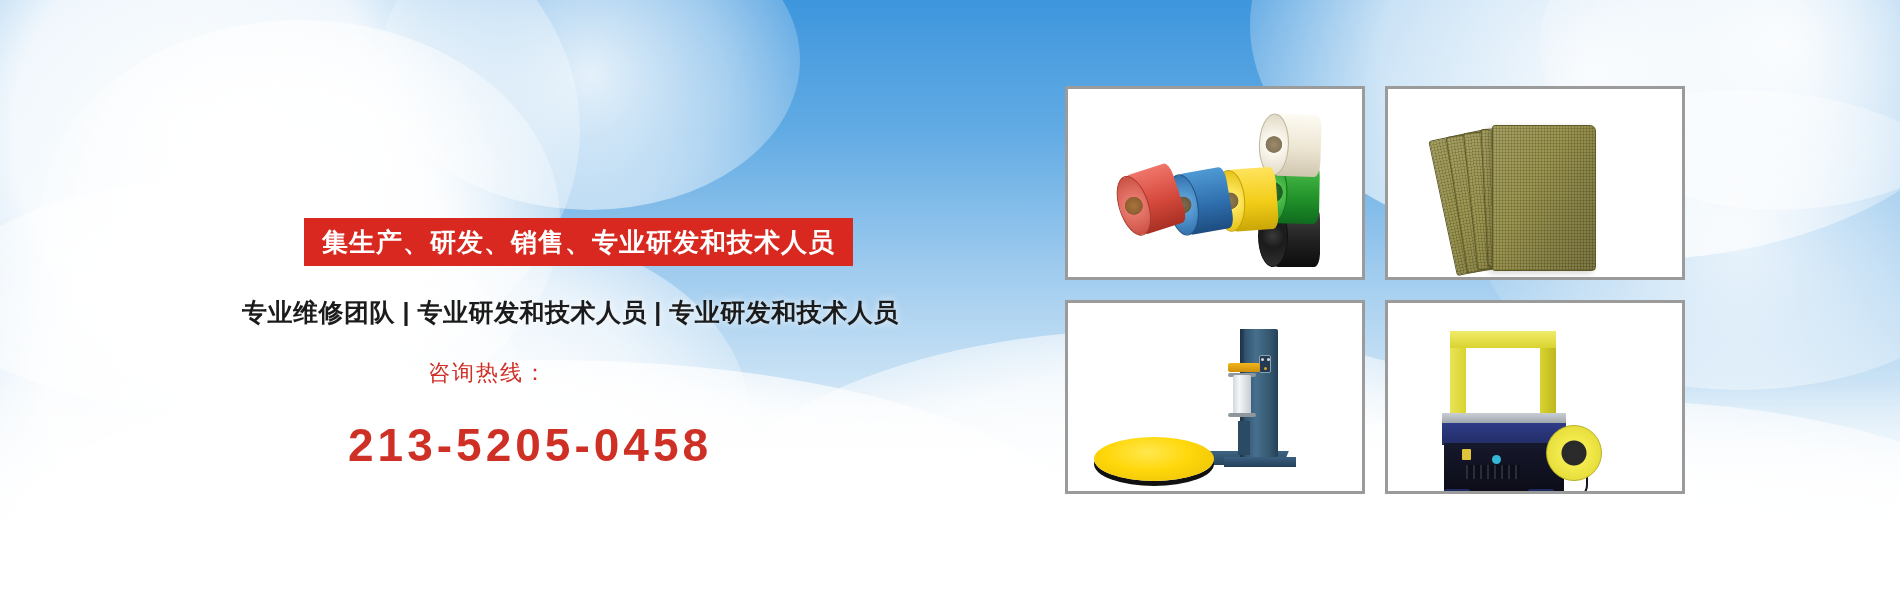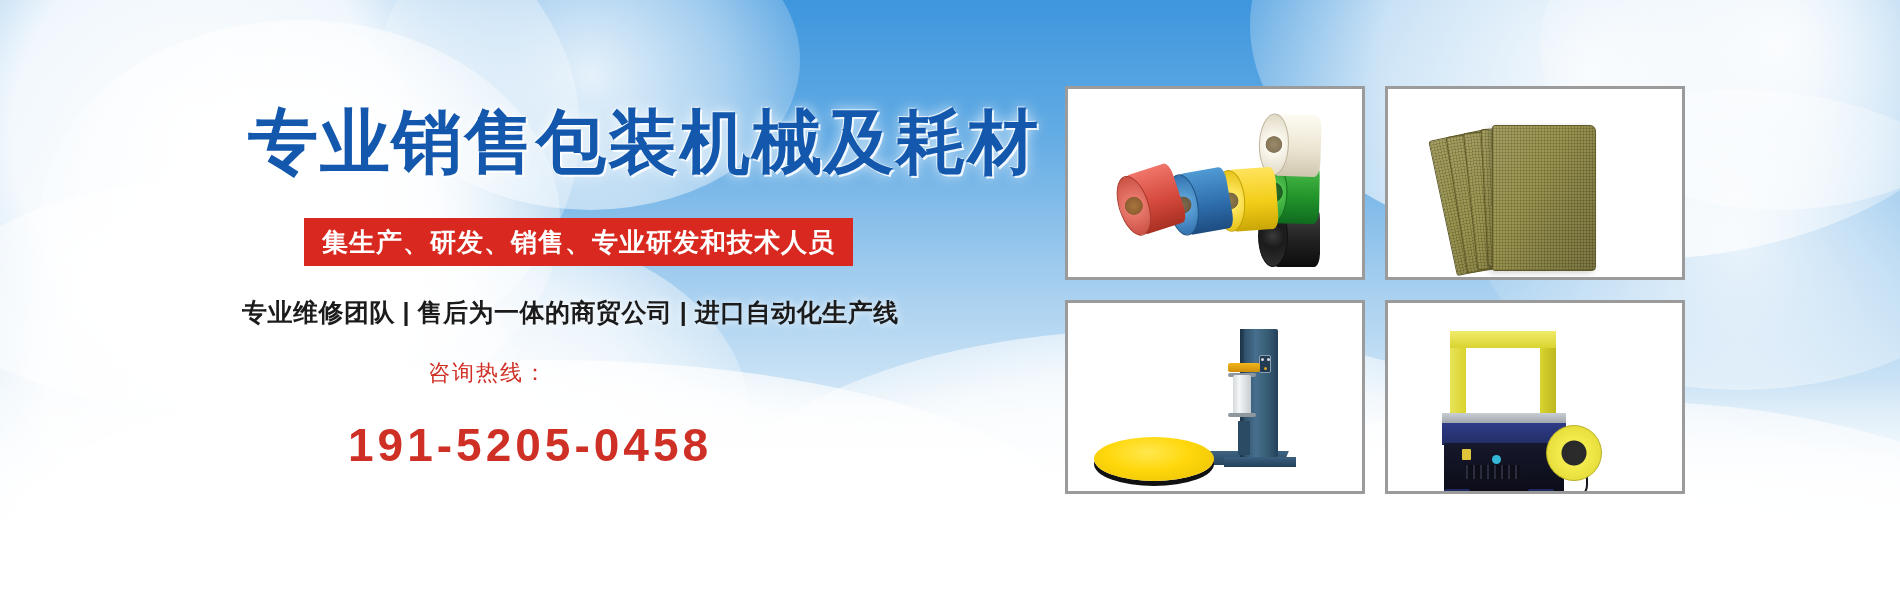--- a/index.html
+++ b/index.html
@@ -349,31 +349,30 @@
   <div class="cloud cl6"></div>
   <div class="cloud cl7"></div>
   <div class="cloud cl8"></div>
   <div class="cloud cl9"></div>
   <div class="cloud cl10"></div>
   <div class="cloud cl11"></div>
   <div class="cl-bottom"></div>
 
   <div class="copy">
 
-    <div class="headline">专业销售包装机械及耗材</div>
 
     <div class="redbar">
       <span class="redbar-text">集生产、研发、销售、专业研发和技术人员</span>
     </div>
 
-    <div class="services">专业维修团队 | 售后为一体的商贸公司 | 进口自动化生产线</div>
+    <div class="services">专业维修团队 | 专业研发和技术人员 | 专业研发和技术人员</div>
 
     <div class="hotline-label">咨询热线：</div>
 
-    <div class="hotline-number">191-5205-0458</div>
+    <div class="hotline-number">213-5205-0458</div>
   </div>
 
   <div class="grid">
 
     <div class="tile">
       <div class="tile-stage">
         <div class="roll r-black">
             <div class="body"></div>
             <div class="face"></div>
           </div>

